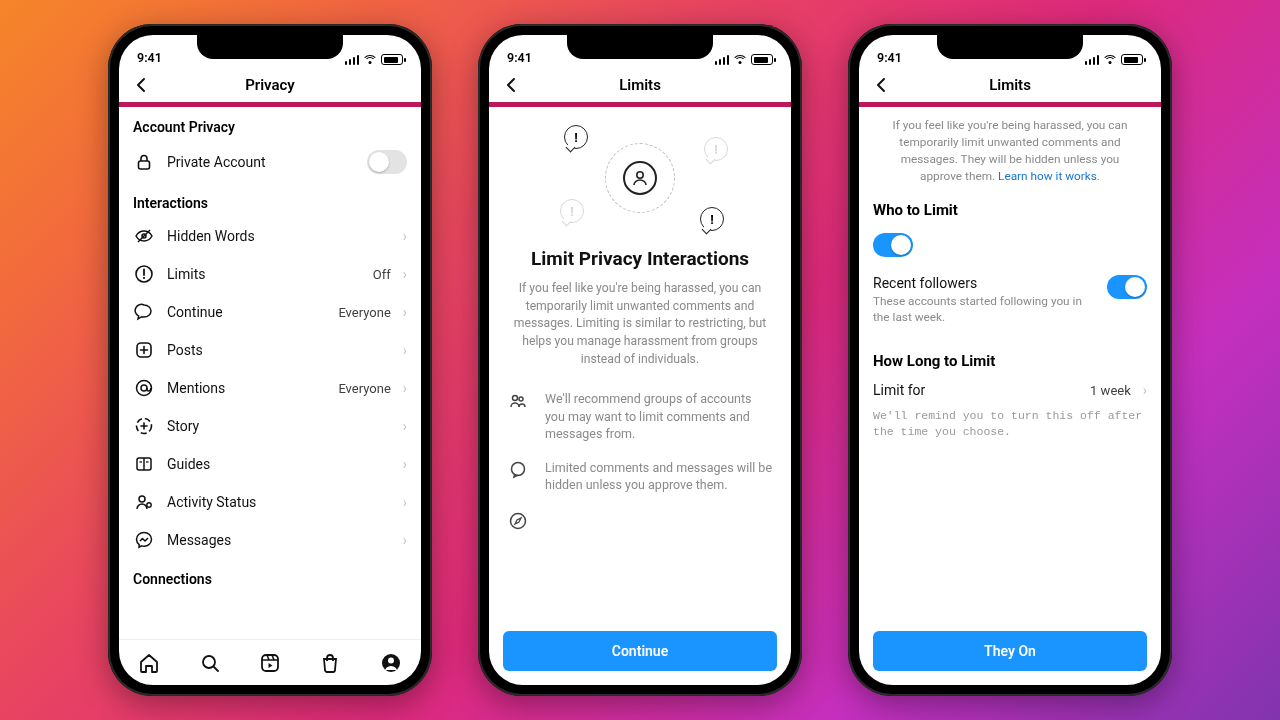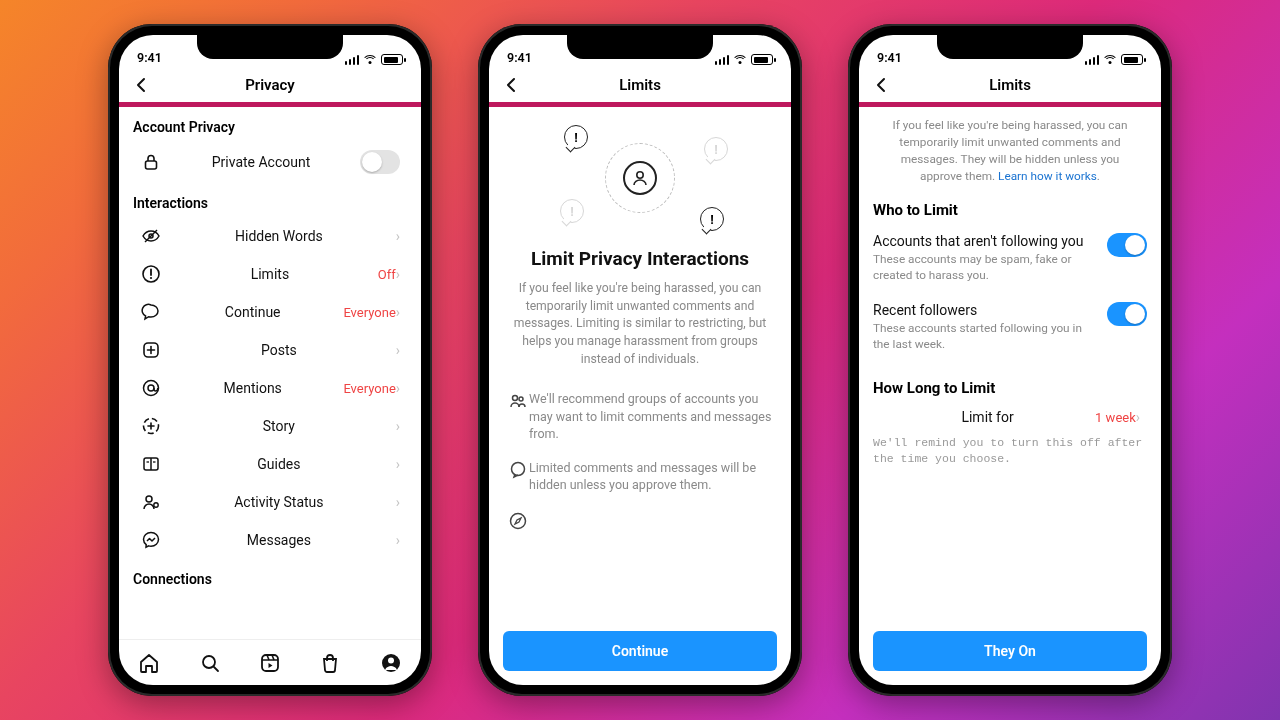--- a/index.html
+++ b/index.html
@@ -75,45 +75,45 @@
     height: 40px; border-bottom: 5px solid #be185d;
   }
   .nav-header .back {
     position:absolute; left:10px; top:50%; transform:translateY(-50%);
     width:26px; height:26px; display:flex; align-items:center; justify-content:center;
   }
   .nav-title { font-size:15px; font-weight:600; }
   .content { flex:1; overflow:hidden; }
   .section-title { font-size:14px; font-weight:600; padding: 12px 14px 6px; }
   .row {
-    display:flex; align-items:center; padding: 9px 21px; gap:0;
-    font-size:14px; color:#111; position:relative;text-align:center;
+    display:flex; align-items:center; padding: 9px 14px; gap:12px;
+    font-size:14px; color:#111; position:relative;
   }
   .row.thin { padding-top:8px; padding-bottom:8px; }
   .row .icon { width:22px; height:22px; display:flex; align-items:center; justify-content:center; flex:none; }
   .row .label { flex:1; }
-  .row .value { color:#ef4444; font-size:13px; }
+  .row .value { color:#404040; font-size:13px; }
   .row .chevron { color:#c4c4c4; }
   .switch { width:40px; height:24px; border-radius:12px; background:#e3e3e3; position:relative; flex:none; }
   .switch .dot { position:absolute; top:2px; left:2px; width:20px; height:20px; background:#fff; border-radius:50%; box-shadow:0 1px 2px rgba(0,0,0,.25); transition:left .15s; }
   .switch.on { background:#1a94ff; }
   .switch.on .dot { left:18px; }
   .tabbar {
     height:46px; border-top:1px solid #eee; display:flex; justify-content:space-around; align-items:center;
   }
   .tabbar .tab { width:26px; height:26px; display:flex; align-items:center; justify-content:center; }
   .primary-btn {
     margin: 10px 14px 14px; background:#1a94ff; color:#fff; text-align:center;
     padding:12px 0; border-radius:6px; font-size:14px; font-weight:600;
   }
   .intro-wrap { padding: 10px 22px 0; text-align:center; }
   .intro-title { font-size:19px; font-weight:700; margin: 14px 0 10px; color:#111; }
   .intro-body { font-size:12.2px; color:#8a8a8a; line-height:1.45; }
   .bullets { padding: 14px 18px 0; }
-  .bullet { display:flex; gap:0; padding:8px 0; }
+  .bullet { display:flex; gap:16px; padding:8px 0; }
   .bullet .bicon { width:22px; height:22px; flex:none; display:flex; align-items:center; justify-content:center; }
   .bullet .btext { font-size:12.5px; color:#8a8a8a; line-height:1.4; }
   .illus { position:relative; width:180px; height:110px; margin: 6px auto 0; }
   .illus .ring { position:absolute; left:50%; top:50%; transform:translate(-50%,-50%); width:70px; height:70px; border:1px dashed #bbb; border-radius:50%; }
   .illus .avatar { position:absolute; left:50%; top:50%; transform:translate(-50%,-50%); width:34px; height:34px; border:2px solid #222; border-radius:50%; display:flex; align-items:center; justify-content:center; }
   .illus .ex { position:absolute; width:24px; height:24px; border:1.8px solid #222; border-radius:50%; display:flex; align-items:center; justify-content:center; font-size:13px; font-weight:700; }
   .illus .ex::after{ content:""; position:absolute; bottom:-3px; left:2px; width:6px; height:6px; background:#fff; border-left:1.8px solid #222; border-bottom:1.8px solid #222; transform:rotate(-45deg); }
   .illus .ex.faded { border-color:#d7d7d7; color:#d7d7d7; }
   .illus .ex.faded::after { border-color:#d7d7d7; }
   .p3-top { font-size:11.8px; color:#8a8a8a; text-align:center; padding:10px 24px 0; line-height:1.45; }
@@ -426,24 +426,20 @@
       </div>
       <div class="nav-title">Limits</div>
     </div>
     <div class="content" style="display:flex;flex-direction:column;">
       <div class="p3-top">
         <span>If you feel like you're being harassed, you can temporarily limit unwanted comments and messages. They will be hidden unless you approve them. </span><span class="link">Learn how it works</span>.
       </div>
       <div class="p3-sec-title">Who to Limit</div>
 
       <div class="p3-row">
-        <div class="txt">
-          <div class="ttl">Accounts that aren't following you</div>
-          <div class="sub">These accounts may be spam, fake or created to harass you.</div>
-        </div>
         <div class="switch on">
             <div class="dot"></div>
           </div>
       </div>
 
       <div class="p3-row">
         <div class="txt">
           <div class="ttl">Recent followers</div>
           <div class="sub">These accounts started following you in the last week.</div>
         </div>

